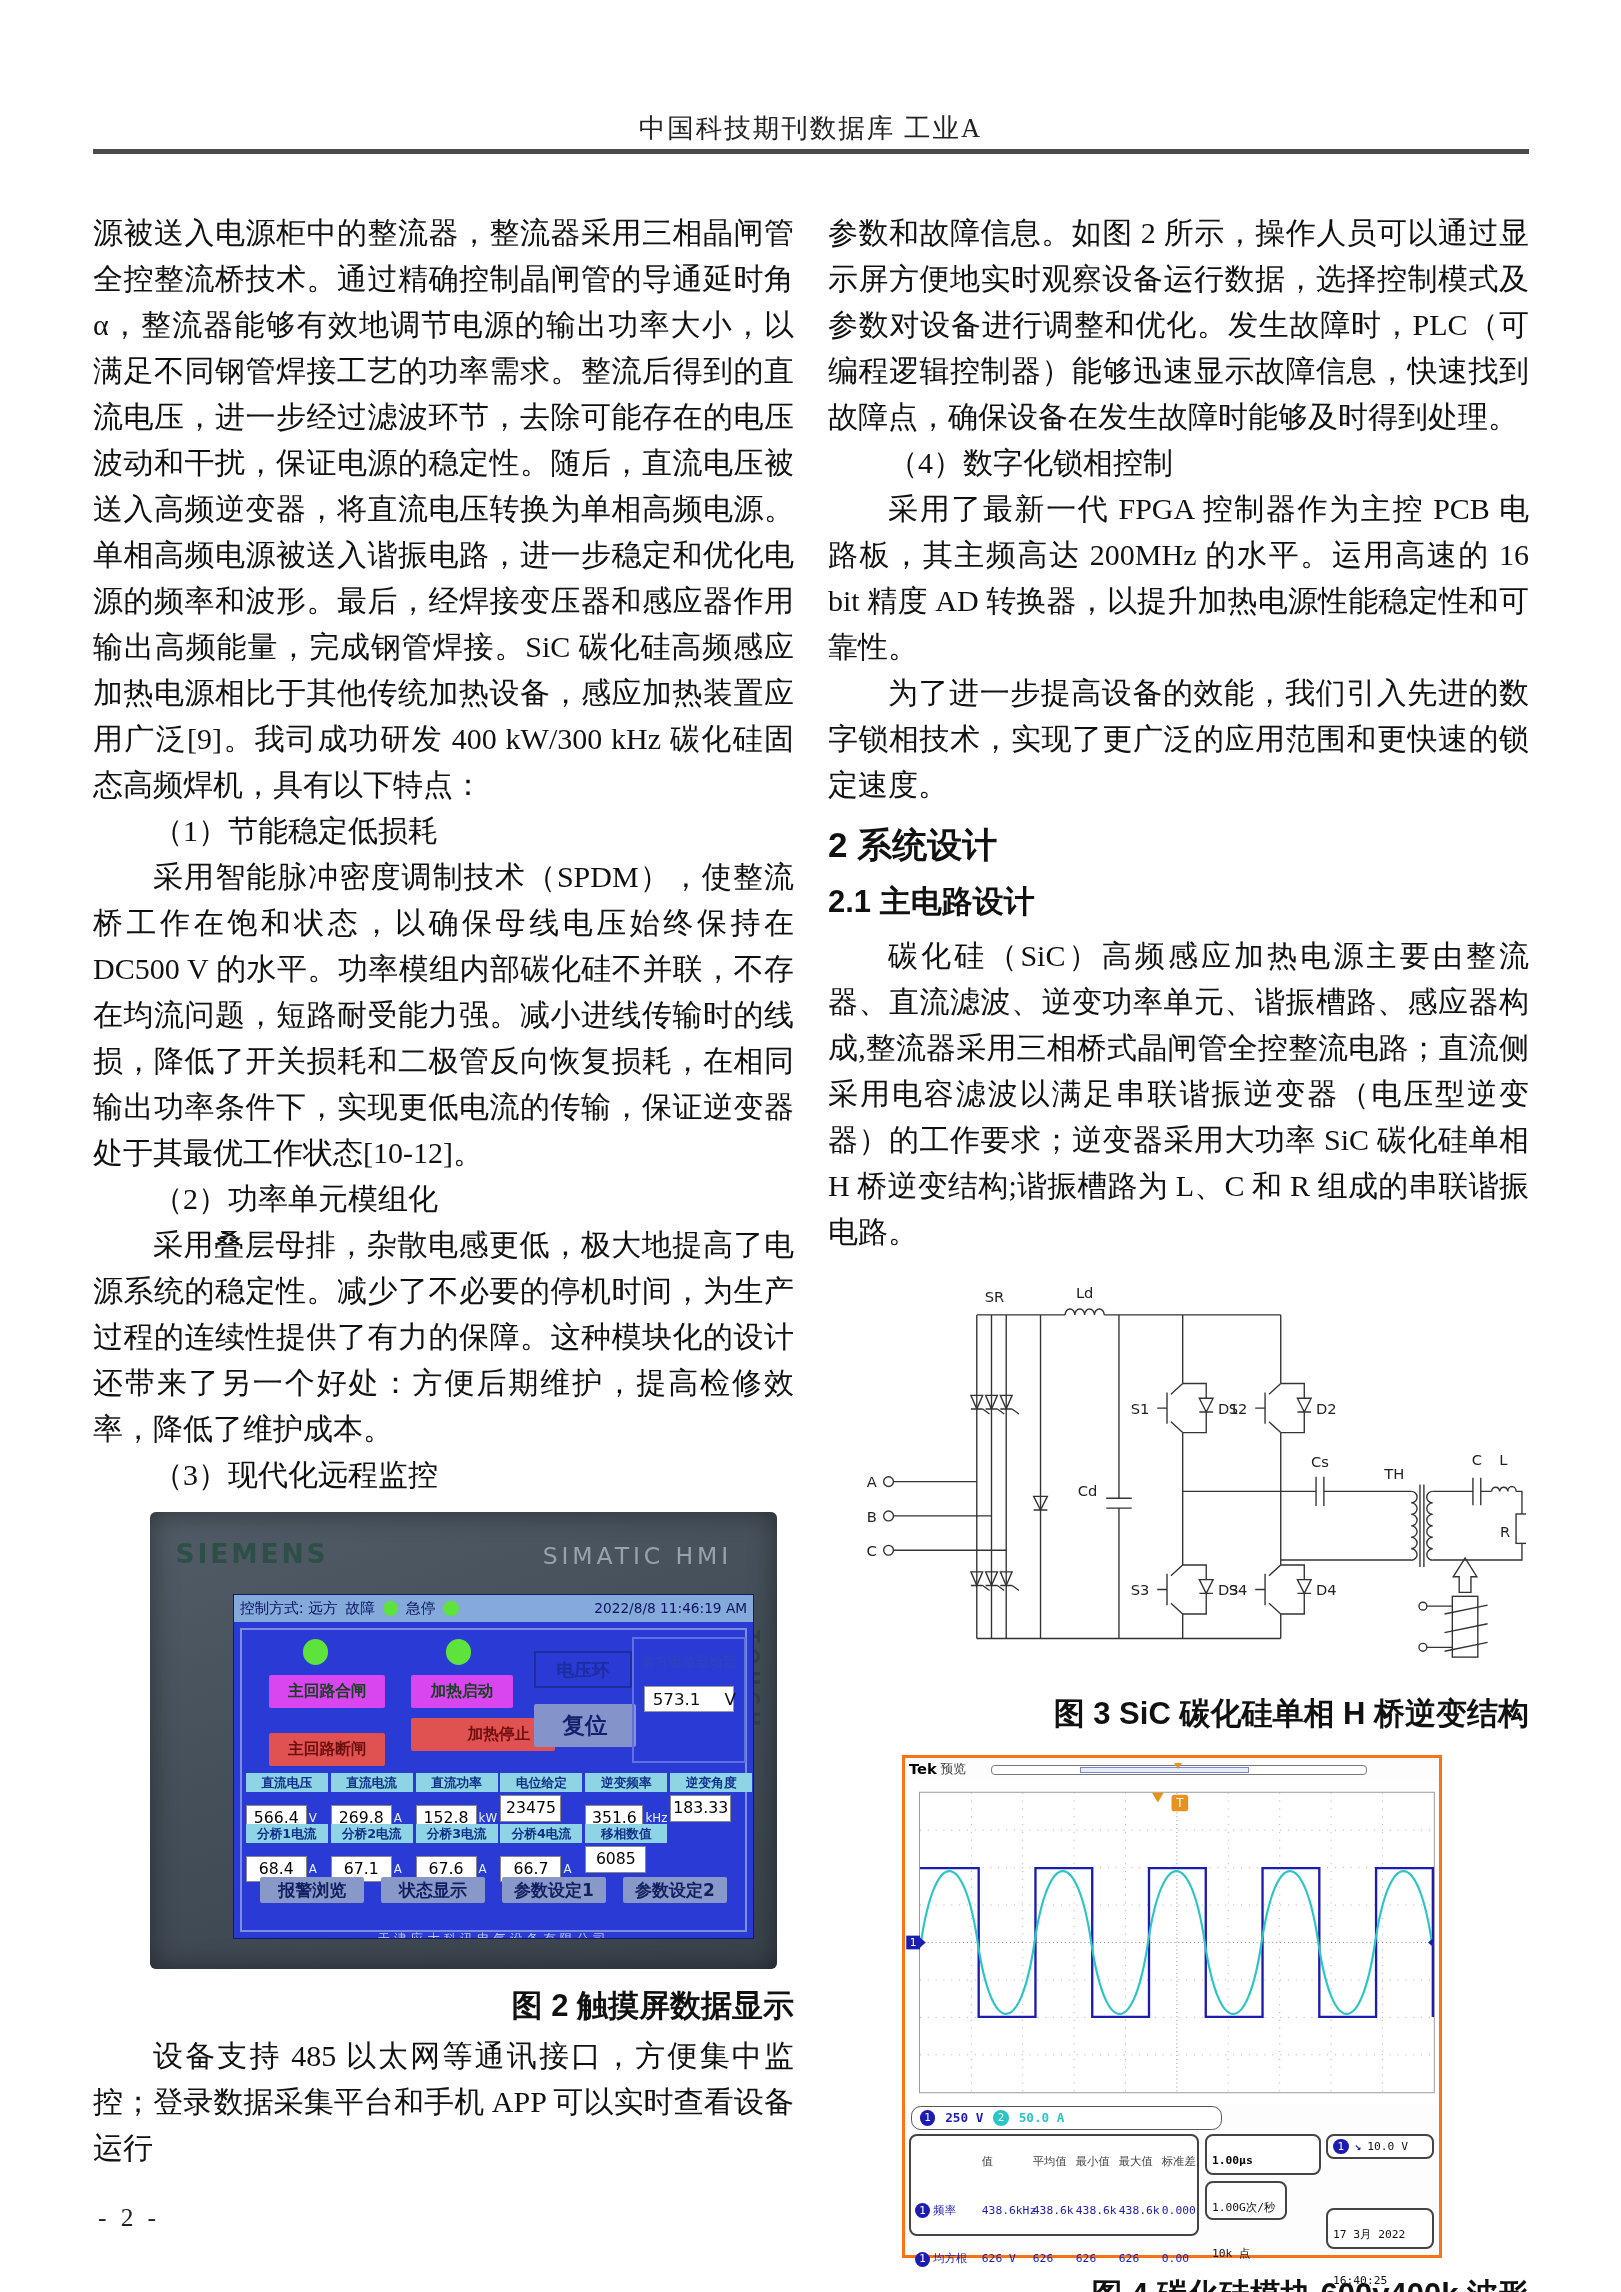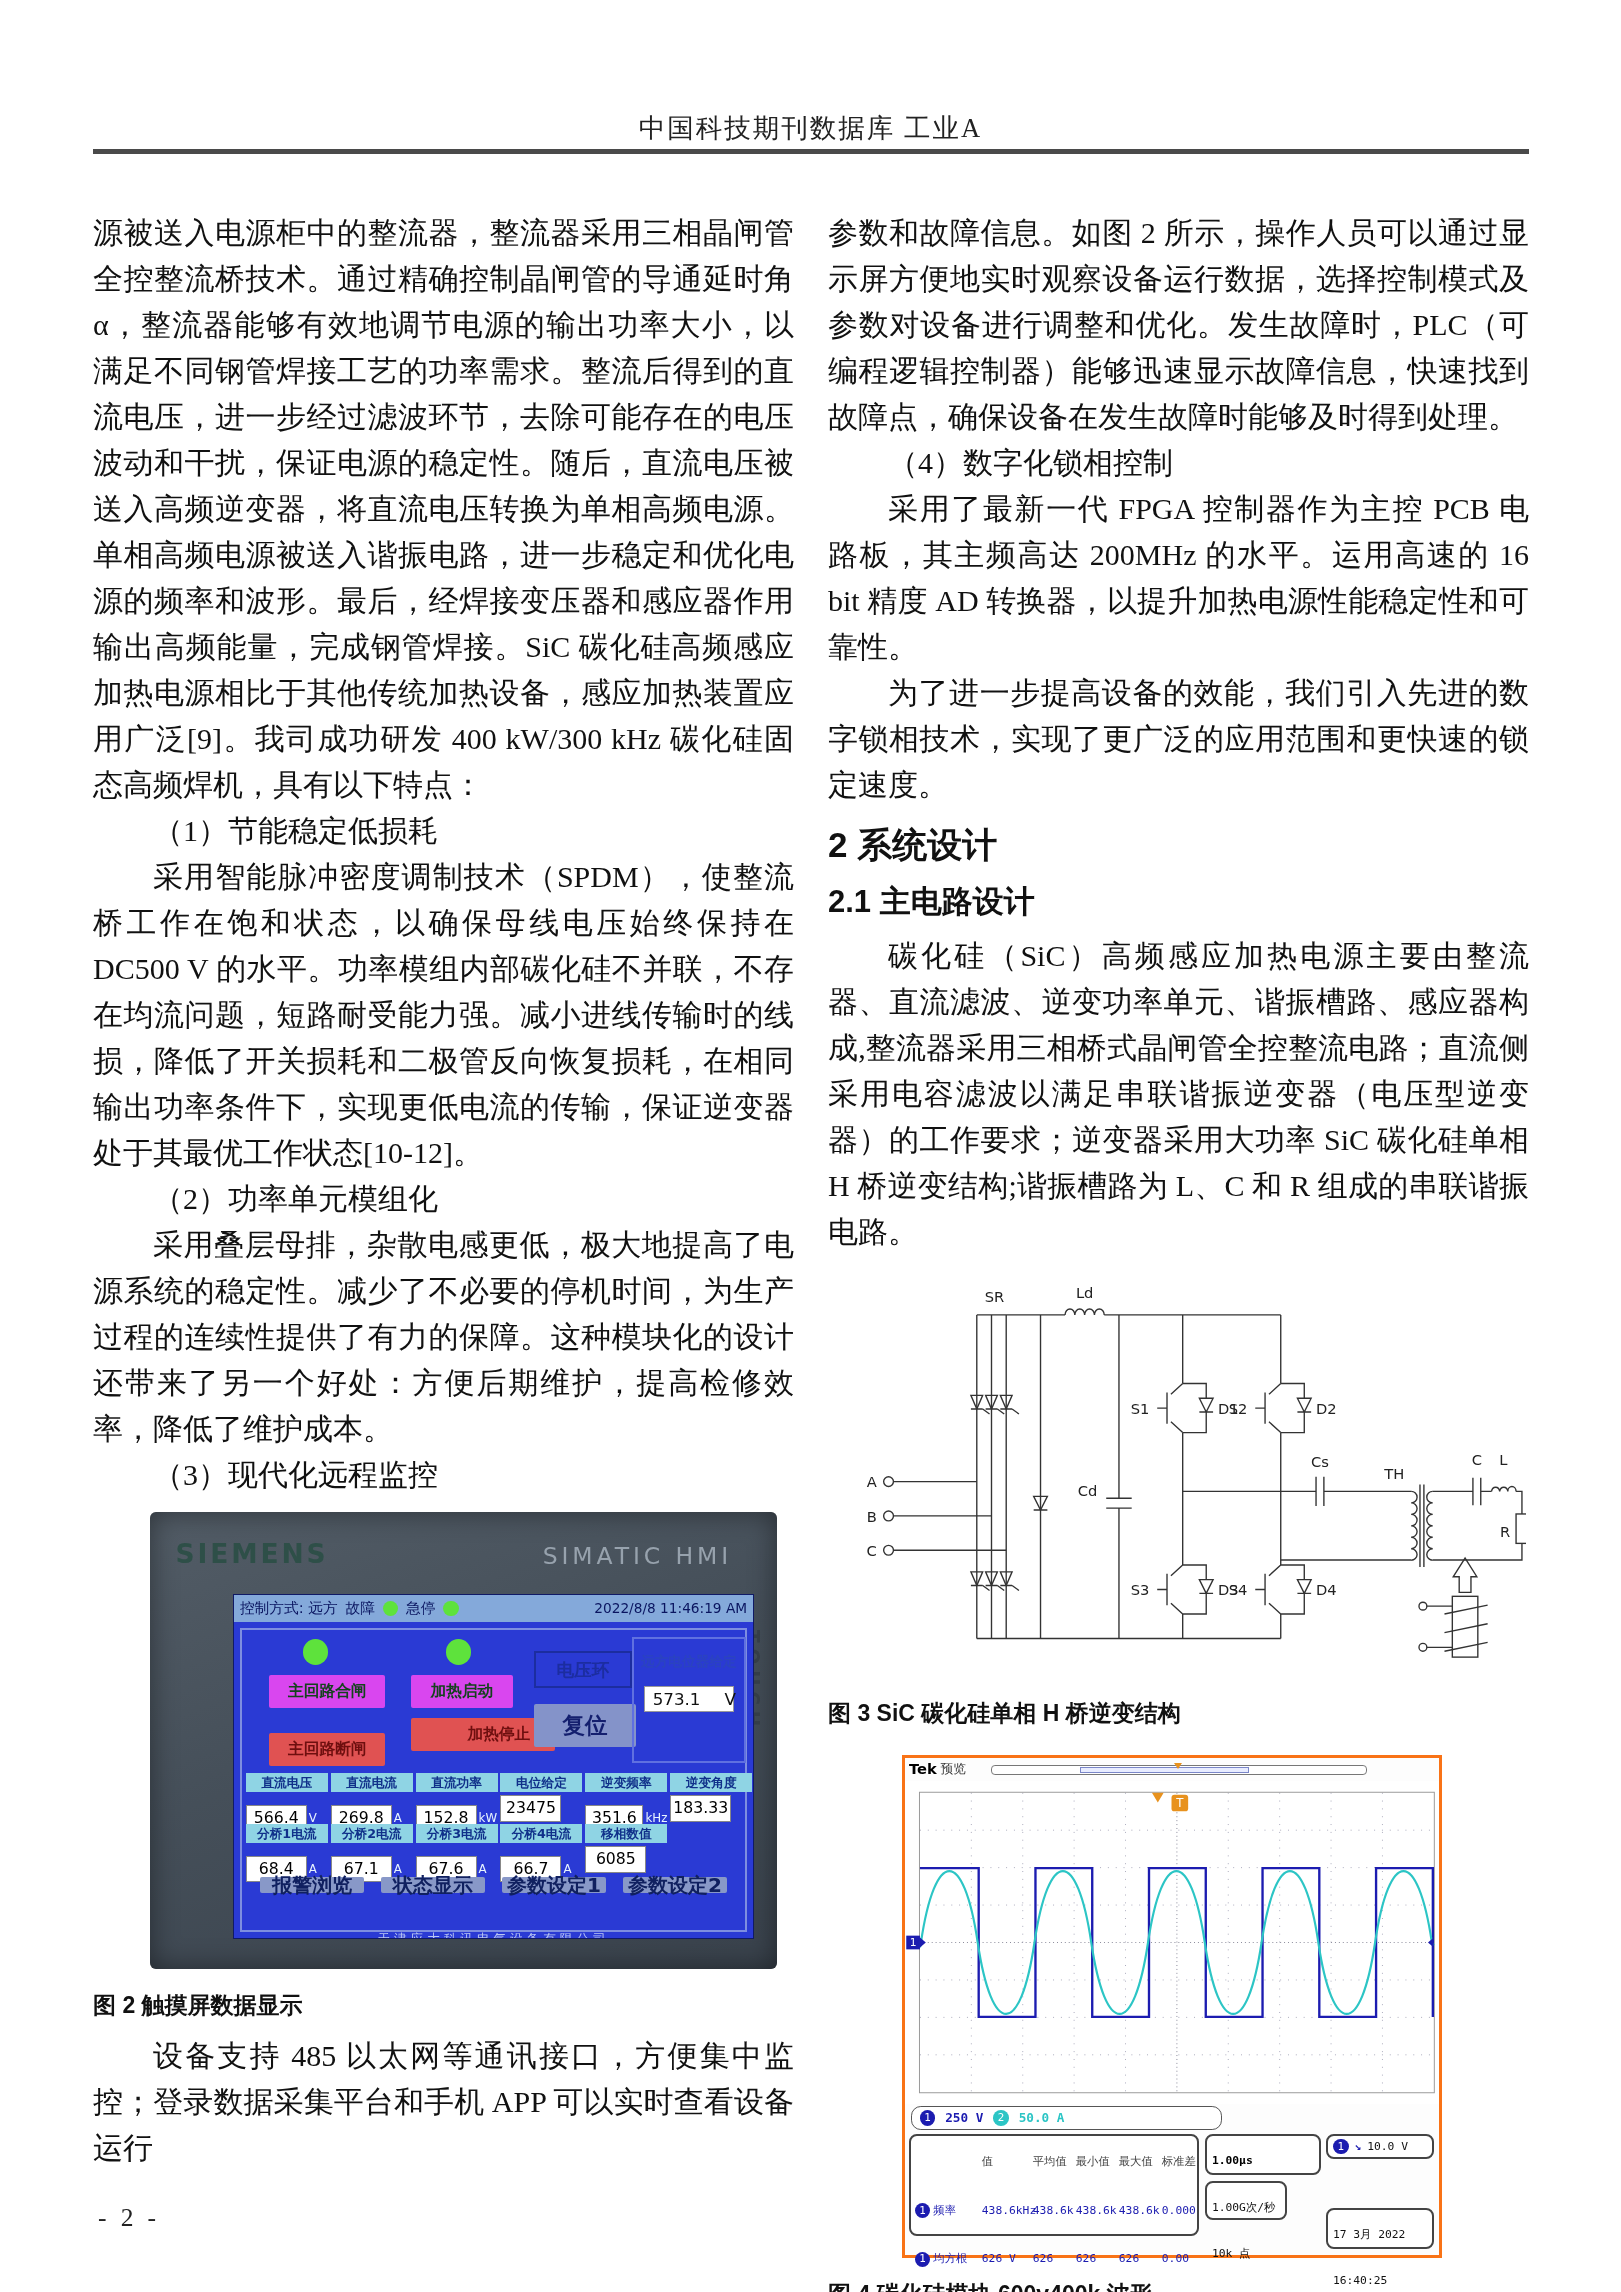--- a/index.html
+++ b/index.html
@@ -17,22 +17,22 @@
   }
   
   .col{position:absolute;top:210px;width:701px;font-size:30px;line-height:46px;text-align:justify;}
   .col-left{left:93px;}
   .col-right{left:828px;}
   .col p{margin:0;}
   .ind{text-indent:2em;}
   .h-sec{font-family:"Liberation Sans",sans-serif;font-weight:bold;font-size:35px;line-height:53px;margin:9.8px 0 5.9px 0;text-align:left;}
   .h-sub{font-family:"Liberation Sans",sans-serif;font-weight:bold;font-size:31px;line-height:49px;margin:3.9px 0 7.8px 0;text-align:left;}
   .fig-caption{
-    font-family:"Liberation Sans",sans-serif;font-weight:bold;font-size:23px;
-    text-align:left;margin:15.7px 0 5.9px 0;line-height:43px;
+    font-family:"Liberation Sans",sans-serif;font-weight:bold;font-size:31px;
+    text-align:right;margin:15.7px 0 5.9px 0;line-height:43px;
   }
   .pagenum{position:absolute;left:98px;top:2203px;font-size:25.5px;letter-spacing:3.9px;color:#222;}
 
   
   .hmi-photo{
     position:relative;width:627px;height:457px;margin:13.7px 0 0 57px;
     background:linear-gradient(160deg,#525c66 0%,#454f59 45%,#39424c 100%);
     border-radius:5.9px;overflow:hidden;box-shadow:inset 0 0 27.4px rgba(0,0,0,.45);
     font-family:"DejaVu Sans",sans-serif;
   }
@@ -69,21 +69,21 @@
     display:flex;align-items:center;justify-content:space-between;padding:0 7.8px;box-sizing:border-box;border:1px solid #999;gap:24px;
   }
   .ro-grid{position:absolute;left:3.9px;top:143px;display:flex;gap:2.9px;}
   .ro-grid2{top:194px;}
   .ro-cell{width:82px;}
   .ro-label{height:19.6px;background:#8fd4e4;color:#10308a;font-size:12.7px;font-weight:bold;text-align:center;line-height:19.6px;white-space:nowrap;overflow:hidden;}
   .ro-vrow{display:flex;align-items:center;gap:2px;margin-top:2.9px;}
   .ro-vbox{width:59px;height:24.5px;background:#fff;color:#000;font-size:15.7px;text-align:center;line-height:24.5px;border:1px solid #888;}
   .ro-unit{color:#e8f4ff;font-size:11.8px;}
   .nav-row{position:absolute;left:0;top:247px;width:100%;display:flex;justify-content:space-around;padding:0 9.8px;box-sizing:border-box;}
-  .nav-btn{width:104px;height:16px;background:#8898c8;color:#102060;font-size:20px;font-weight:bold;
+  .nav-btn{width:104px;height:26px;background:#8898c8;color:#102060;font-size:17px;font-weight:bold;
     display:flex;align-items:center;justify-content:center;border-radius:2px;}
   .company{position:absolute;left:0;top:286px;width:100%;text-align:center;color:#b9c6f2;font-size:12.7px;letter-spacing:3.9px;}
 
   
   .circuit{margin:5.9px 0 0 31px;}
   .circuit svg text{font-family:"DejaVu Sans",sans-serif;font-size:15px;fill:#222;}
 
   
   .scope{width:534px;margin:19.6px 0 0 74px;font-family:"DejaVu Sans Mono",monospace;border:3px solid #f97316;background:#fdfdfd;}
   .scope-top{position:relative;height:23.5px;display:flex;align-items:center;padding:0 3.9px;}

